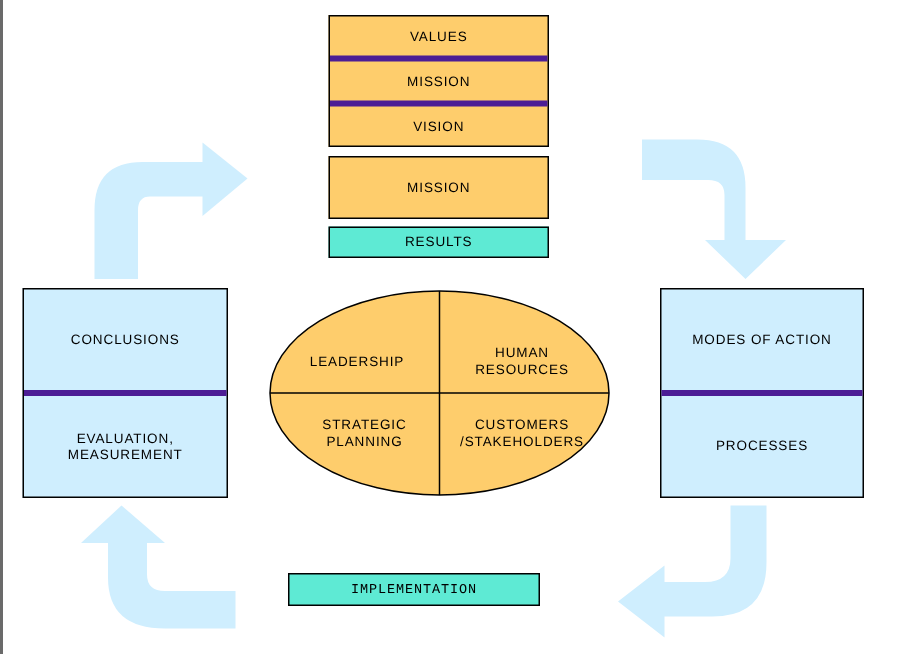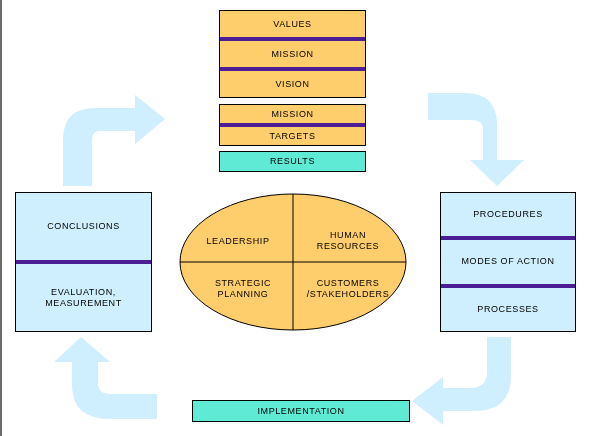--- a/index.html
+++ b/index.html
@@ -11,21 +11,21 @@
           font-size:9px; letter-spacing:0.6px; color:#000; line-height:11px; box-sizing:border-box; }
   .cell + .cell { border-top:4px solid #4c1d95; }
   .orange { background:#fecd6c; }
   .blue { background:#5eead4; }
   .light { background:#cfeefe; }
   #top-stack { left:219px; top:10px; width:147px; height:88px; }
   #strategy-stack { left:219px; top:104px; width:147px; height:42px; }
   #results-box { left:219px; top:151px; width:147px; height:21px; }
   #left-stack { left:15px; top:192px; width:137px; height:140px; }
   #right-stack { left:440px; top:192px; width:136px; height:140px; }
-  #impl-box { left:192px; top:400px; width:218px; height:22px; }
+  #impl-box { left:192px; top:382px; width:168px; height:22px;font-family:Liberation Mono, monospace; }
   svg.arrows { position:absolute; left:0; top:0; }
   svg.ellipse { position:absolute; left:178px; top:192px; }
   .q { position:absolute; font-size:9px; letter-spacing:0.6px; text-align:center; line-height:11px; color:#000; }
 </style>
 </head>
 <body>
 
 <div class="edge"></div>
 
 <svg class="arrows" width="600" height="436">
@@ -40,35 +40,33 @@
 </svg>
 
 <div class="stack orange" id="top-stack">
   <div class="cell">VALUES</div>
   <div class="cell">MISSION</div>
   <div class="cell">VISION</div>
 </div>
 
 <div class="stack orange" id="strategy-stack">
   <div class="cell">MISSION</div>
-  <div class="cell">TARGETS</div>
 </div>
 
 <div class="stack blue" id="results-box">
   <div class="cell">RESULTS</div>
 </div>
 
 <div class="stack light" id="left-stack">
   <div class="cell">CONCLUSIONS</div>
   <div class="cell" style="white-space:pre-line">EVALUATION,
 MEASUREMENT</div>
 </div>
 
 <div class="stack light" id="right-stack">
-  <div class="cell">PROCEDURES</div>
   <div class="cell">MODES OF ACTION</div>
   <div class="cell">PROCESSES</div>
 </div>
 
 <svg class="ellipse" width="232" height="142">
   <ellipse cx="115" cy="70" rx="113" ry="68" fill="#fecd6c" stroke="#000" stroke-width="1"></ellipse>
   <line x1="115" y1="2" x2="115" y2="138" stroke="#000" stroke-width="1"></line>
   <line x1="2" y1="70" x2="228" y2="70" stroke="#000" stroke-width="1"></line>
 </svg>
 <div class="q" style="left:188px;top:236px;width:100px;">LEADERSHIP</div>

